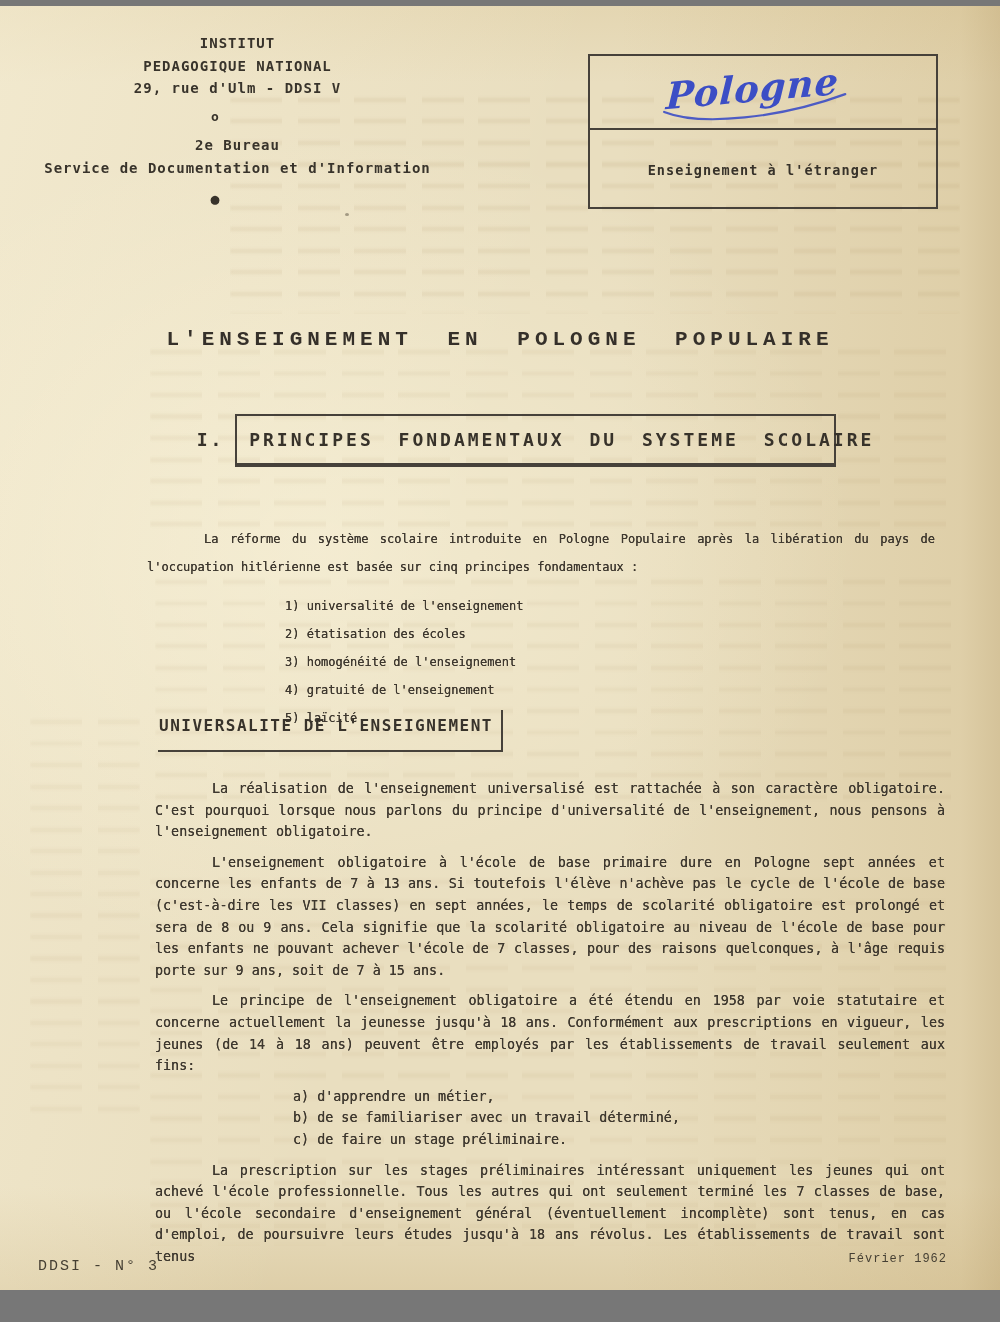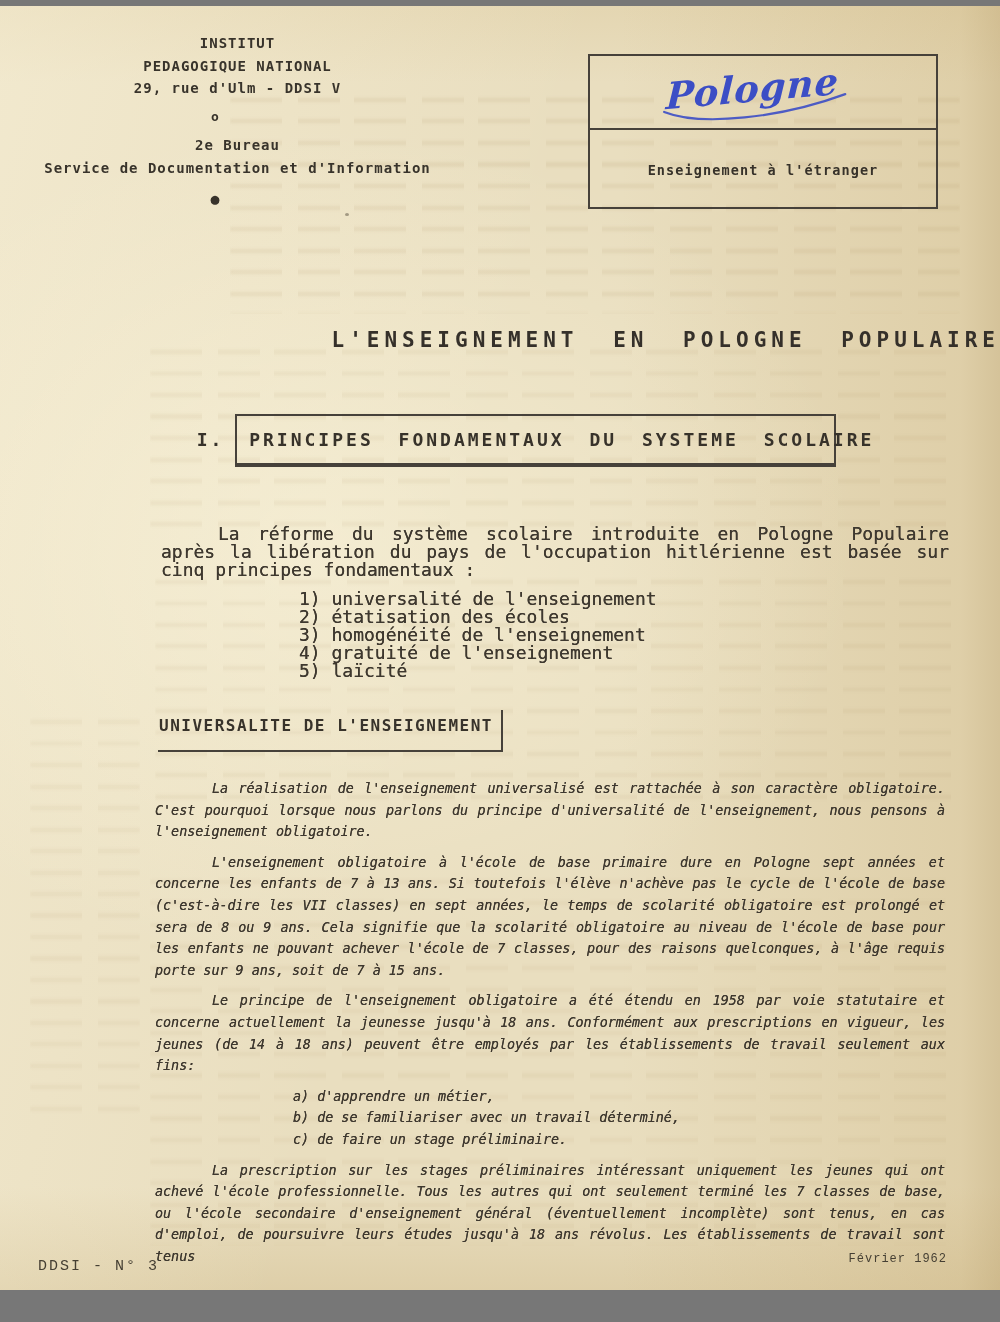--- a/index.html
+++ b/index.html
@@ -50,50 +50,49 @@
     transform:translate(-56%,-58%) rotate(-5deg) skewX(-8deg);
     font-family:"DejaVu Serif", serif;font-style:italic;font-weight:bold;
     font-size:37px;color:#3c4ec5;letter-spacing:1px;white-space:nowrap;
   }
   .hand-flourish{position:absolute;left:50%;top:50%;transform:translate(-54%,6px) rotate(-5deg);}
   .stamp-bottom{height:79px;display:flex;align-items:center;justify-content:center;
     font-size:13.5px;font-weight:bold;letter-spacing:1.1px;color:#37322a;border-radius:25px;}
 
   .doc-title{
     position:absolute;left:0;top:308px;width:100%;
-    text-align:right;font-size:21px;font-weight:bold;
-    letter-spacing:5px;word-spacing:17px;color:#35302a;white-space:nowrap;
+    text-align:center;font-size:21px;font-weight:bold;
+    letter-spacing:5px;word-spacing:17px;color:#35302a;white-space:nowrap;font-family:Liberation Mono, monospace;
   }
   .section-box{
     position:absolute;left:235px;top:408px;width:601px;height:53px;
     border:2.5px solid #46413a;border-bottom-width:4.5px;box-sizing:border-box;
     display:flex;align-items:center;justify-content:center;
     font-size:18px;font-weight:bold;letter-spacing:3px;word-spacing:11px;
     color:#37322a;white-space:nowrap;
   }
   .intro{
-    position:absolute;left:161px;top:519px;width:788px;
-    font-size:18px;line-height:18px;text-align:justify;
+    position:absolute;left:147px;top:519px;width:788px;
+    font-size:12px;line-height:28px;text-align:justify;
     text-shadow:0 0 0.5px currentColor;
   }
   .intro p{margin:0;text-indent:57px;}
   .principles{list-style:none;margin:11px 0 0;padding:0 0 0 138px;text-align:left;}
 
   .subheading{
     position:absolute;left:158px;top:704px;width:345px;height:42px;
     border-right:2px solid #46413a;border-bottom:2px solid #46413a;
     box-sizing:border-box;display:flex;align-items:center;
     padding:0 0 9px 1px;font-size:16px;font-weight:bold;letter-spacing:1.5px;
     color:#38332b;white-space:nowrap;
   }
   .body-text{
     position:absolute;left:155px;top:772px;width:790px;
     font-size:13.4px;line-height:21.6px;text-align:justify;
     text-shadow:0 0 0.5px currentColor;
-    font-style:italic;
   }
   .body-text p{margin:0 0 9px;text-indent:57px;}
   .purposes{list-style:none;margin:0 0 9px;padding:0 0 0 138px;text-align:left;}
 
   .footer-ref{
     position:absolute;left:38px;top:1252px;
     font-family:"Liberation Mono", monospace;font-size:15px;color:#453f33;
     letter-spacing:2px;
   }
   .footer-date{

